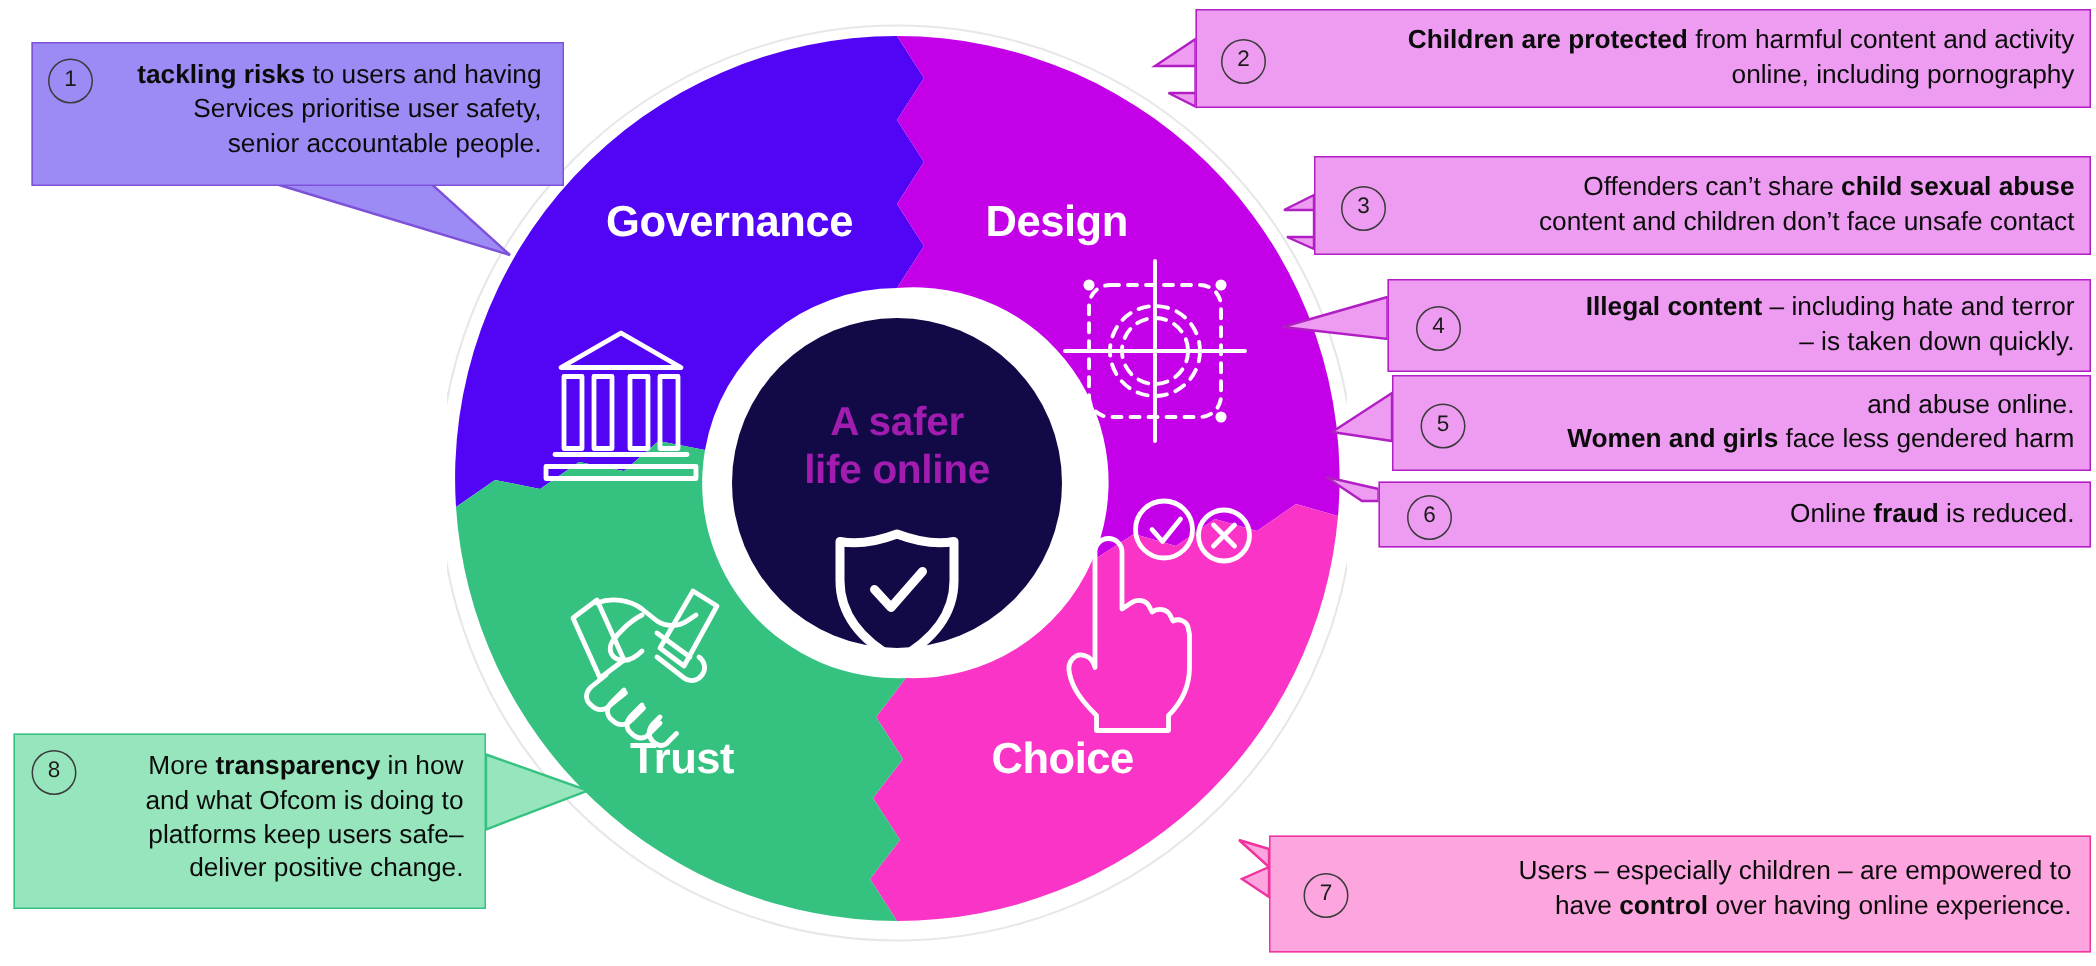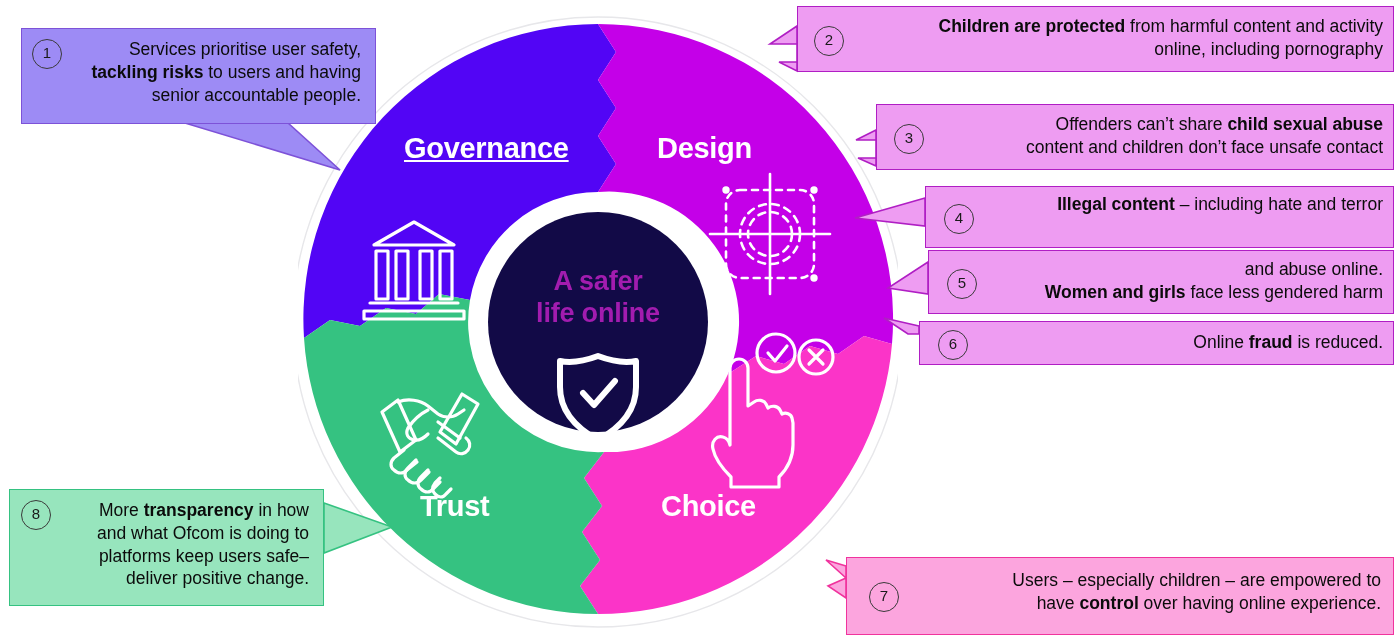--- a/index.html
+++ b/index.html
@@ -27,21 +27,21 @@
 
   .seg-label{
     position:absolute;
     color:#ffffff;
     font-weight:bold;
     font-size:29px;
     letter-spacing:-0.3px;
     white-space:nowrap;
     pointer-events:none;
   }
-  #label-governance{left:404px;top:130px;text-decoration:underline;}
+  #label-governance{left:404px;top:130px;}
   #label-design{left:657px;top:130px;}
   #label-trust{left:420px;top:489px;}
   #label-choice{left:641px;top:489px;}
 
   .hub-text{
     position:absolute;
     left:495px;
     top:261px;
     width:190px;
     text-align:center;
@@ -251,36 +251,36 @@
 
     <path d="M 919 326 L 884 318 L 908 334 L 919 334 Z" fill="#ee9cf2" stroke="#b01ec4" stroke-width="1.6"></path>
 
     <path d="M 846 566 L 826 560 L 846 578 L 828 586 L 846 598 Z" fill="#fca5de" stroke="#f0339d" stroke-width="1.6"></path>
 
     <path d="M 324 503 L 392 527 L 324 553 Z" fill="#97e5bd" stroke="#35c281" stroke-width="1.6"></path>
   </svg>
 
   <div class="callout" id="callout-1" style="background: rgb(157, 139, 245); border-color: rgb(125, 82, 216);">
     <span class="num">1</span>
-    <span class="body"><span class="txt"><span>Services prioritise user safety,</span></span><span class="txt"><b>tackling risks</b><span> to users and having</span></span><span class="txt"><span>senior accountable people.</span></span></span>
+    <span class="body"><span class="txt"><b>tackling risks</b><span> to users and having</span></span><span class="txt"><span>Services prioritise user safety,</span></span><span class="txt"><span>senior accountable people.</span></span></span>
   </div>
 
   <div class="callout" id="callout-2" style="background: rgb(238, 156, 242); border-color: rgb(176, 30, 196);">
     <span class="num">2</span>
     <span class="body"><span class="txt"><b>Children are protected</b><span> from harmful content and activity</span></span><span class="txt"><span>online, including pornography</span></span></span>
   </div>
 
   <div class="callout" id="callout-3" style="background: rgb(238, 156, 242); border-color: rgb(176, 30, 196);">
     <span class="num">3</span>
     <span class="body"><span class="txt"><span>Offenders can’t share </span><b>child sexual abuse</b></span><span class="txt"><span>content and children don’t face unsafe contact</span></span></span>
   </div>
 
   <div class="callout" id="callout-4" style="background: rgb(238, 156, 242); border-color: rgb(176, 30, 196);">
     <span class="num">4</span>
-    <span class="body"><span class="txt"><b>Illegal content</b><span> – including hate and terror</span></span></span>
+    <span class="body"><span class="txt"><b>Illegal content</b><span> – including hate and terror</span></span><span class="txt"><span>– is taken down quickly.</span></span></span>
   </div>
 
   <div class="callout" id="callout-5" style="background: rgb(238, 156, 242); border-color: rgb(176, 30, 196);">
     <span class="num">5</span>
     <span class="body"><span class="txt"><span>and abuse online.</span></span><span class="txt"><b>Women and girls</b><span> face less gendered harm</span></span></span>
   </div>
 
   <div class="callout" id="callout-6" style="background: rgb(238, 156, 242); border-color: rgb(176, 30, 196);">
     <span class="num">6</span>
     <span class="body"><span class="txt"><span>Online </span><b>fraud</b><span> is reduced.</span></span></span>

